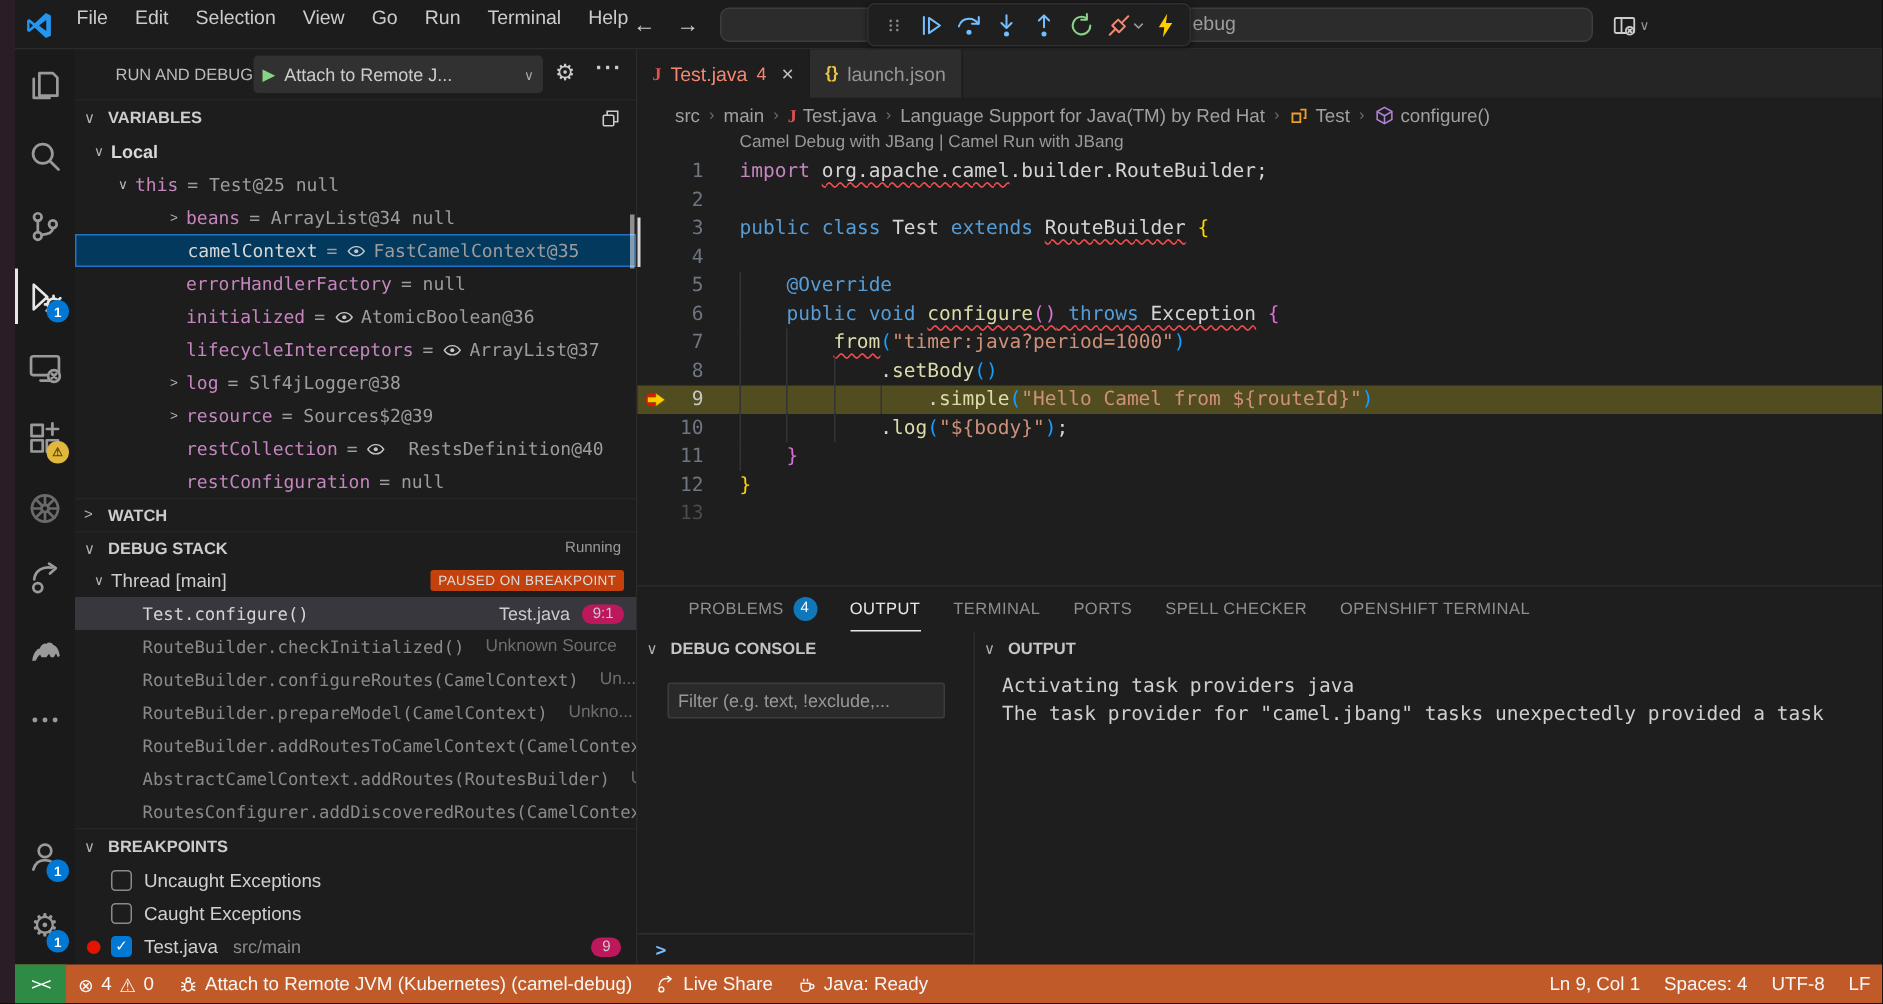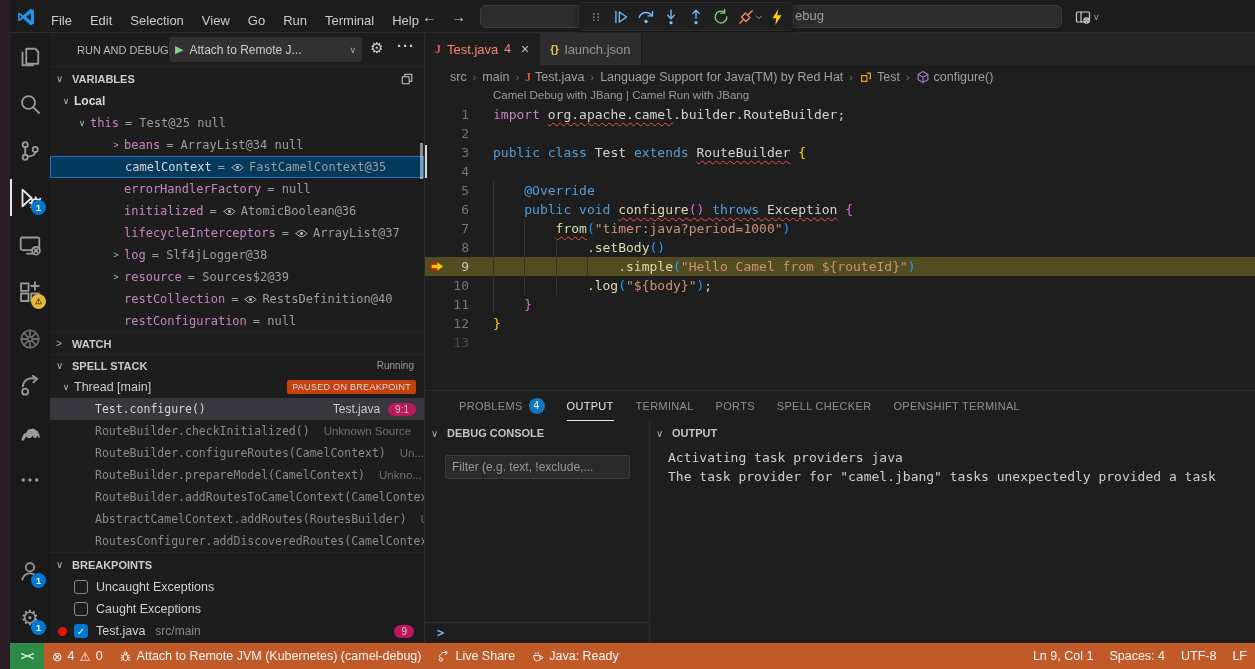--- a/index.html
+++ b/index.html
@@ -7,21 +7,21 @@
   #root {
     position:relative; width:1255px; height:669px; overflow:hidden;
     background:#1c1c1c; font-family:"Liberation Sans", sans-serif; color:#cccccc;
     -webkit-font-smoothing:antialiased;
   }
   
   #edge-strip { position:absolute; left:0; top:0; width:10px; height:669px; background:#2a1d26; }
   
   #titlebar { position:absolute; left:10px; top:0; right:0; height:33px; background:#1c1c1c; border-bottom:1px solid #2b2b2b; }
   #vscode-logo { position:absolute; left:6px; top:7px; width:20px; height:20px; }
-  #menubar { position:absolute; left:32px; top:0; height:33px; display:flex; align-items:flex-end; }
+  #menubar { position:absolute; left:32px; top:0; height:33px; display:flex; align-items:flex-start; }
   .menu-item { padding:0 9px; font-size:13px; color:#cccccc; height:24px; line-height:24px; border-radius:4px; cursor:default; }
   #nav-arrows { position:absolute; left:412px; top:0; height:33px; display:flex; align-items:center; gap:14px; font-size:15px; color:#cfcfcf; }
   #command-center { position:absolute; left:470px; top:5px; width:582px; height:23px; background:#2c2c2c; border:1px solid #3d3d3d; border-radius:6px; font-size:13px; color:#9d9d9d; overflow:hidden; }
   #command-center .cc-text { position:absolute; left:314px; top:2px; }
   #debug-toolbar { position:absolute; left:568px; top:2px; height:29px; width:216px; background:#1f1f1f; border:1px solid #2f2f2f; border-radius:5px; box-shadow:0 1px 4px rgba(0,0,0,.5); display:flex; align-items:center; padding:0 4px; }
   .dtb-btn { width:25px; height:25px; display:flex; align-items:center; justify-content:center; border-radius:4px; }
   .dtb-chev { width:10px; margin-left:-4px; color:#9a9a9a; display:flex; align-items:center; }
   #layout-controls { position:absolute; left:1065px; top:0; height:33px; display:flex; align-items:center; gap:2px; color:#cccccc; }
   
   #activitybar { position:absolute; left:10px; top:33px; width:40px; bottom:26px; background:#1a1a1a; }
@@ -409,37 +409,37 @@
         <div class="row22 var-row" style="padding-left: 58px;">
           <span class="var-chev"></span>
           <span class="var-name">restCollection</span>
           <span class="var-val">=</span>
           <span class="eye">
             <svg width="13" height="13" viewBox="0 0 16 16" fill="none" stroke="currentColor" stroke-width="1.2" stroke-linecap="round" stroke-linejoin="round">
               <path d="M1.5 8s2.5-3.8 6.5-3.8S14.5 8 14.5 8 12 11.8 8 11.8 1.5 8 1.5 8z"></path>
               <circle cx="8" cy="8" r="1.7" fill="currentColor" stroke="none"></circle>
             </svg>
           </span>
-          <span class="var-val" style="margin-left: 0px;">RestsDefinition@40</span>
+          <span class="var-val" style="margin-left: 10px;">RestsDefinition@40</span>
         </div>
         <div class="row22 var-row" style="padding-left: 58px;">
           <span class="var-chev"></span>
           <span class="var-name">restConfiguration</span>
           <span class="var-val">= null</span>
         </div>
       </div>
 
     <div class="sect-header" style="height:22px;">
       <span class="chev">&gt;</span>
       <span>WATCH</span>
     </div>
 
     <div class="sect-header" style="height:22px;">
       <span class="chev">∨</span>
-      <span>SPELL STACK</span>
+      <span>DEBUG STACK</span>
       <span class="sect-right">Running</span>
     </div>
     <div class="row22" style="padding-left:8px;">
       <span class="var-chev">∨</span>
       <span style="color:#cccccc;font-size:12.5px;">Thread [main]</span>
       <span class="cs-thread-badge">PAUSED ON BREAKPOINT</span>
     </div>
     <div id="callstack-rows">
         <div class="row22 cs-frame sel">
           <span>Test.configure()</span>

